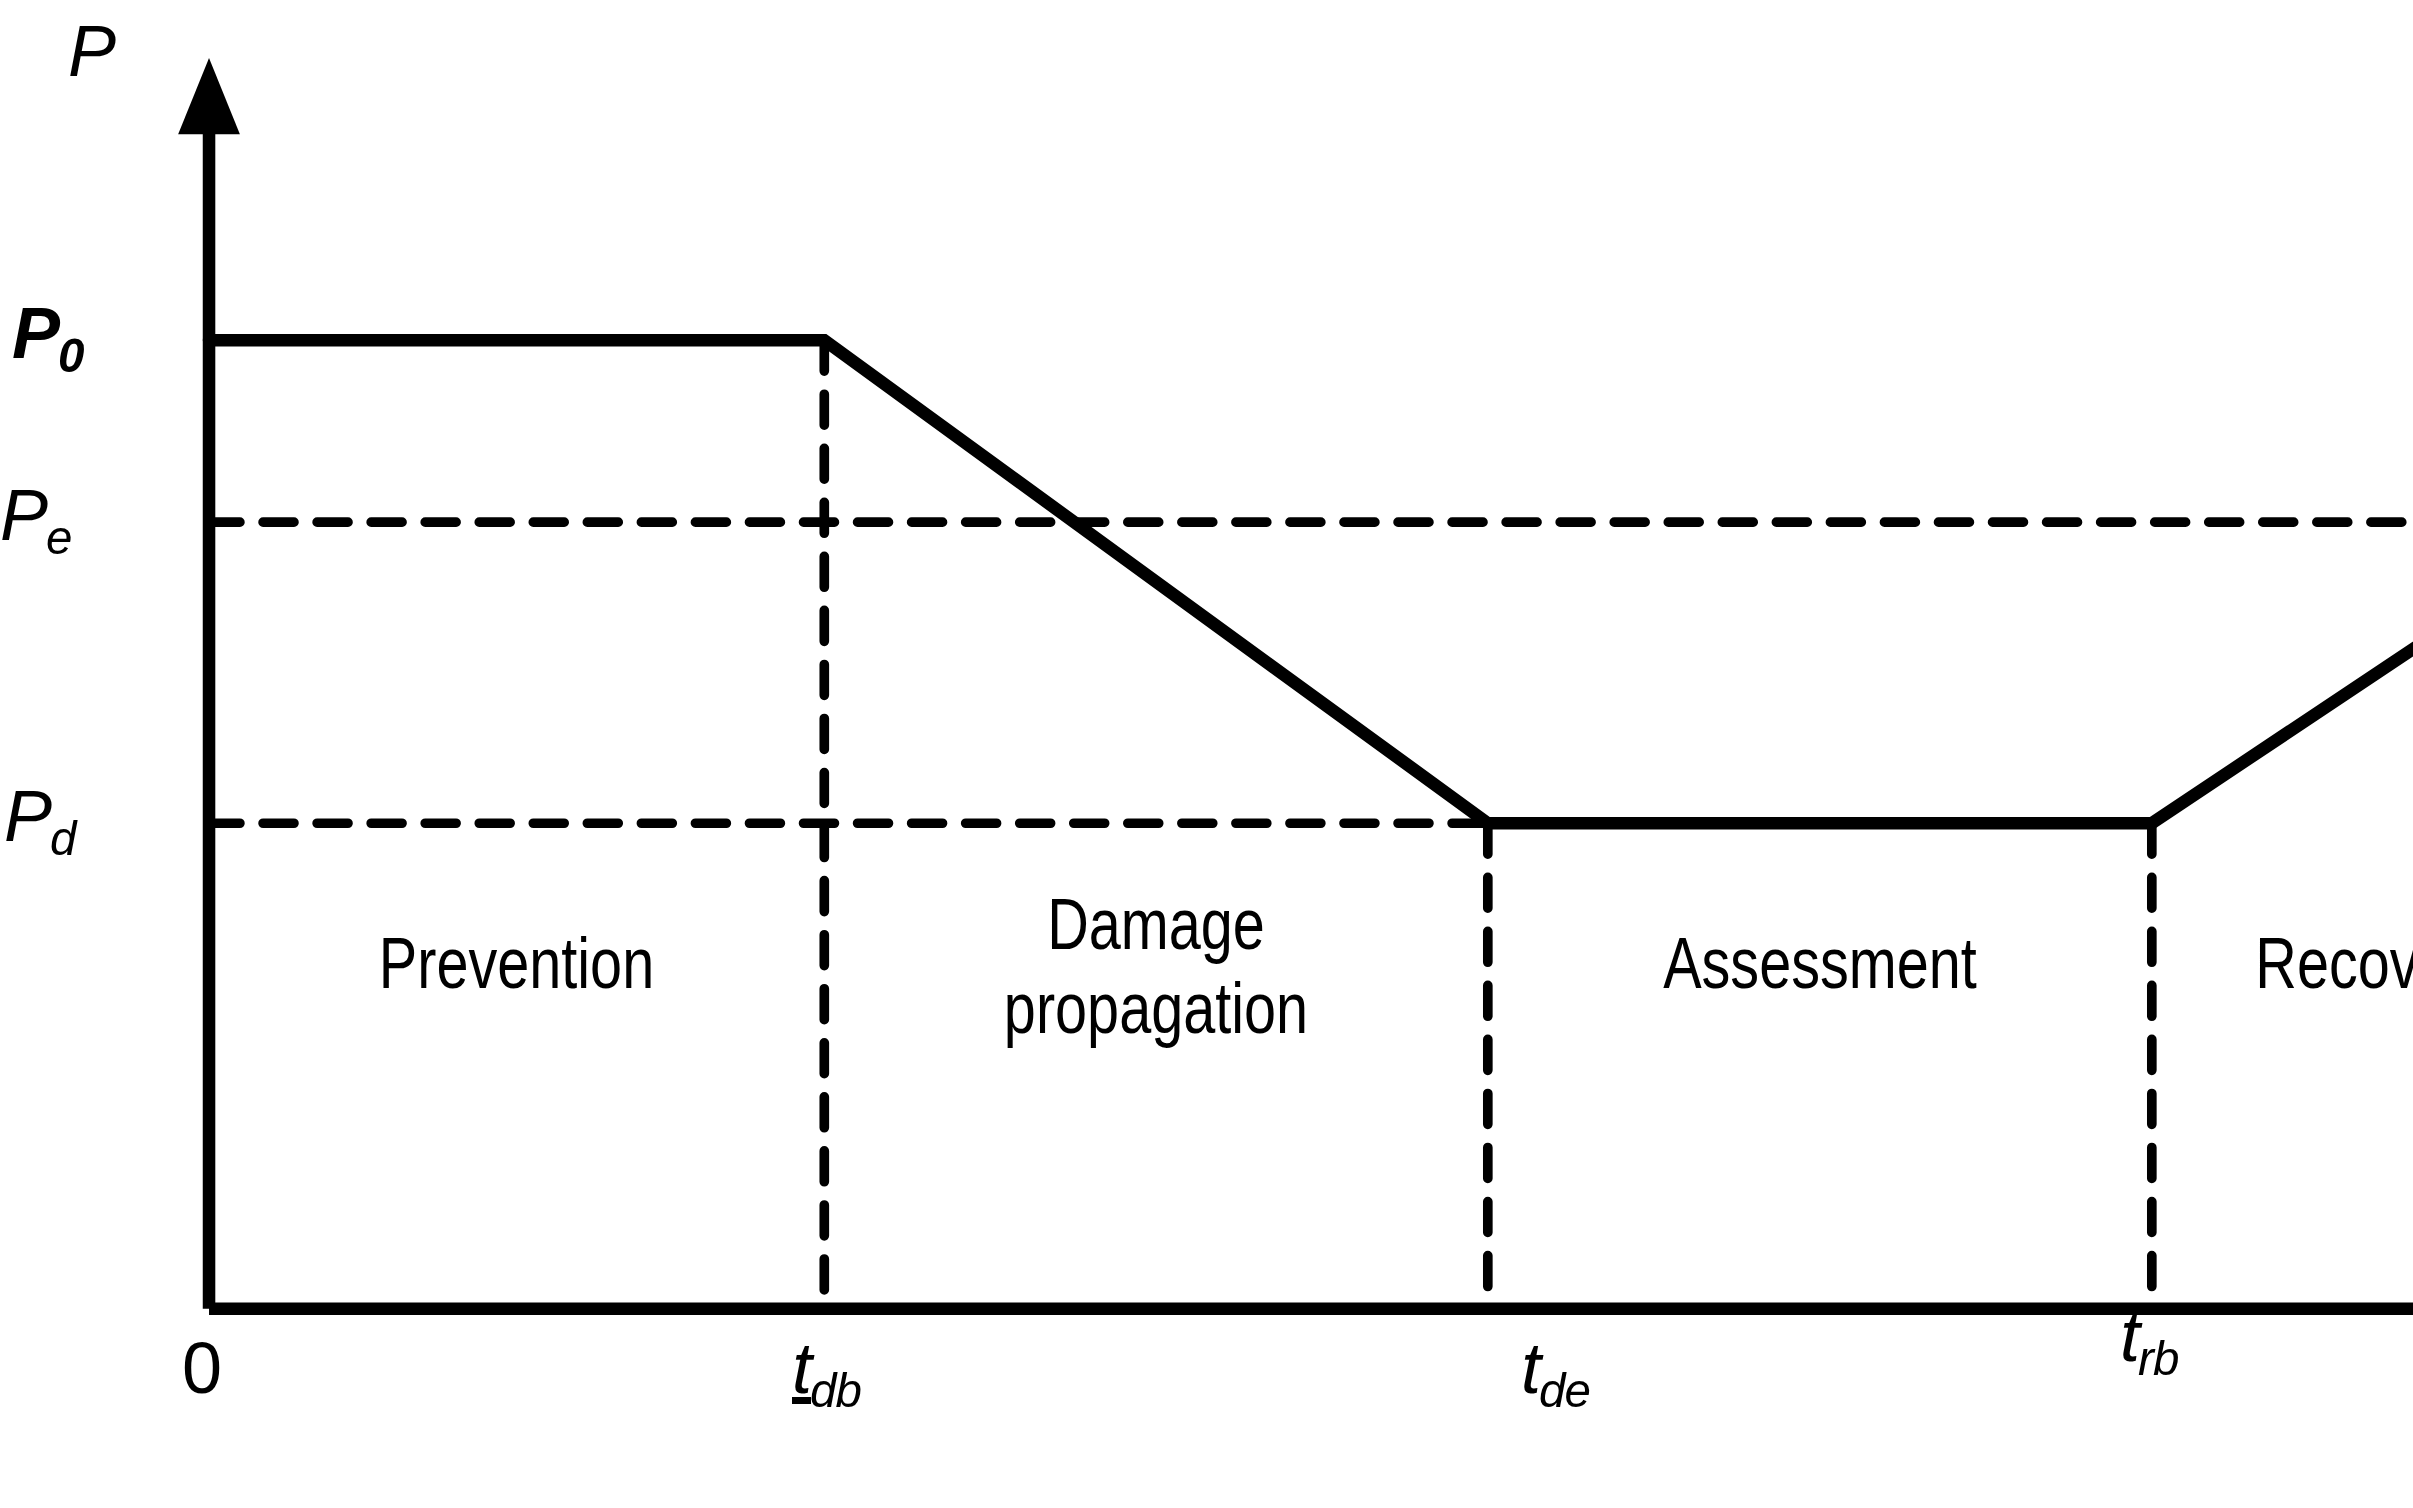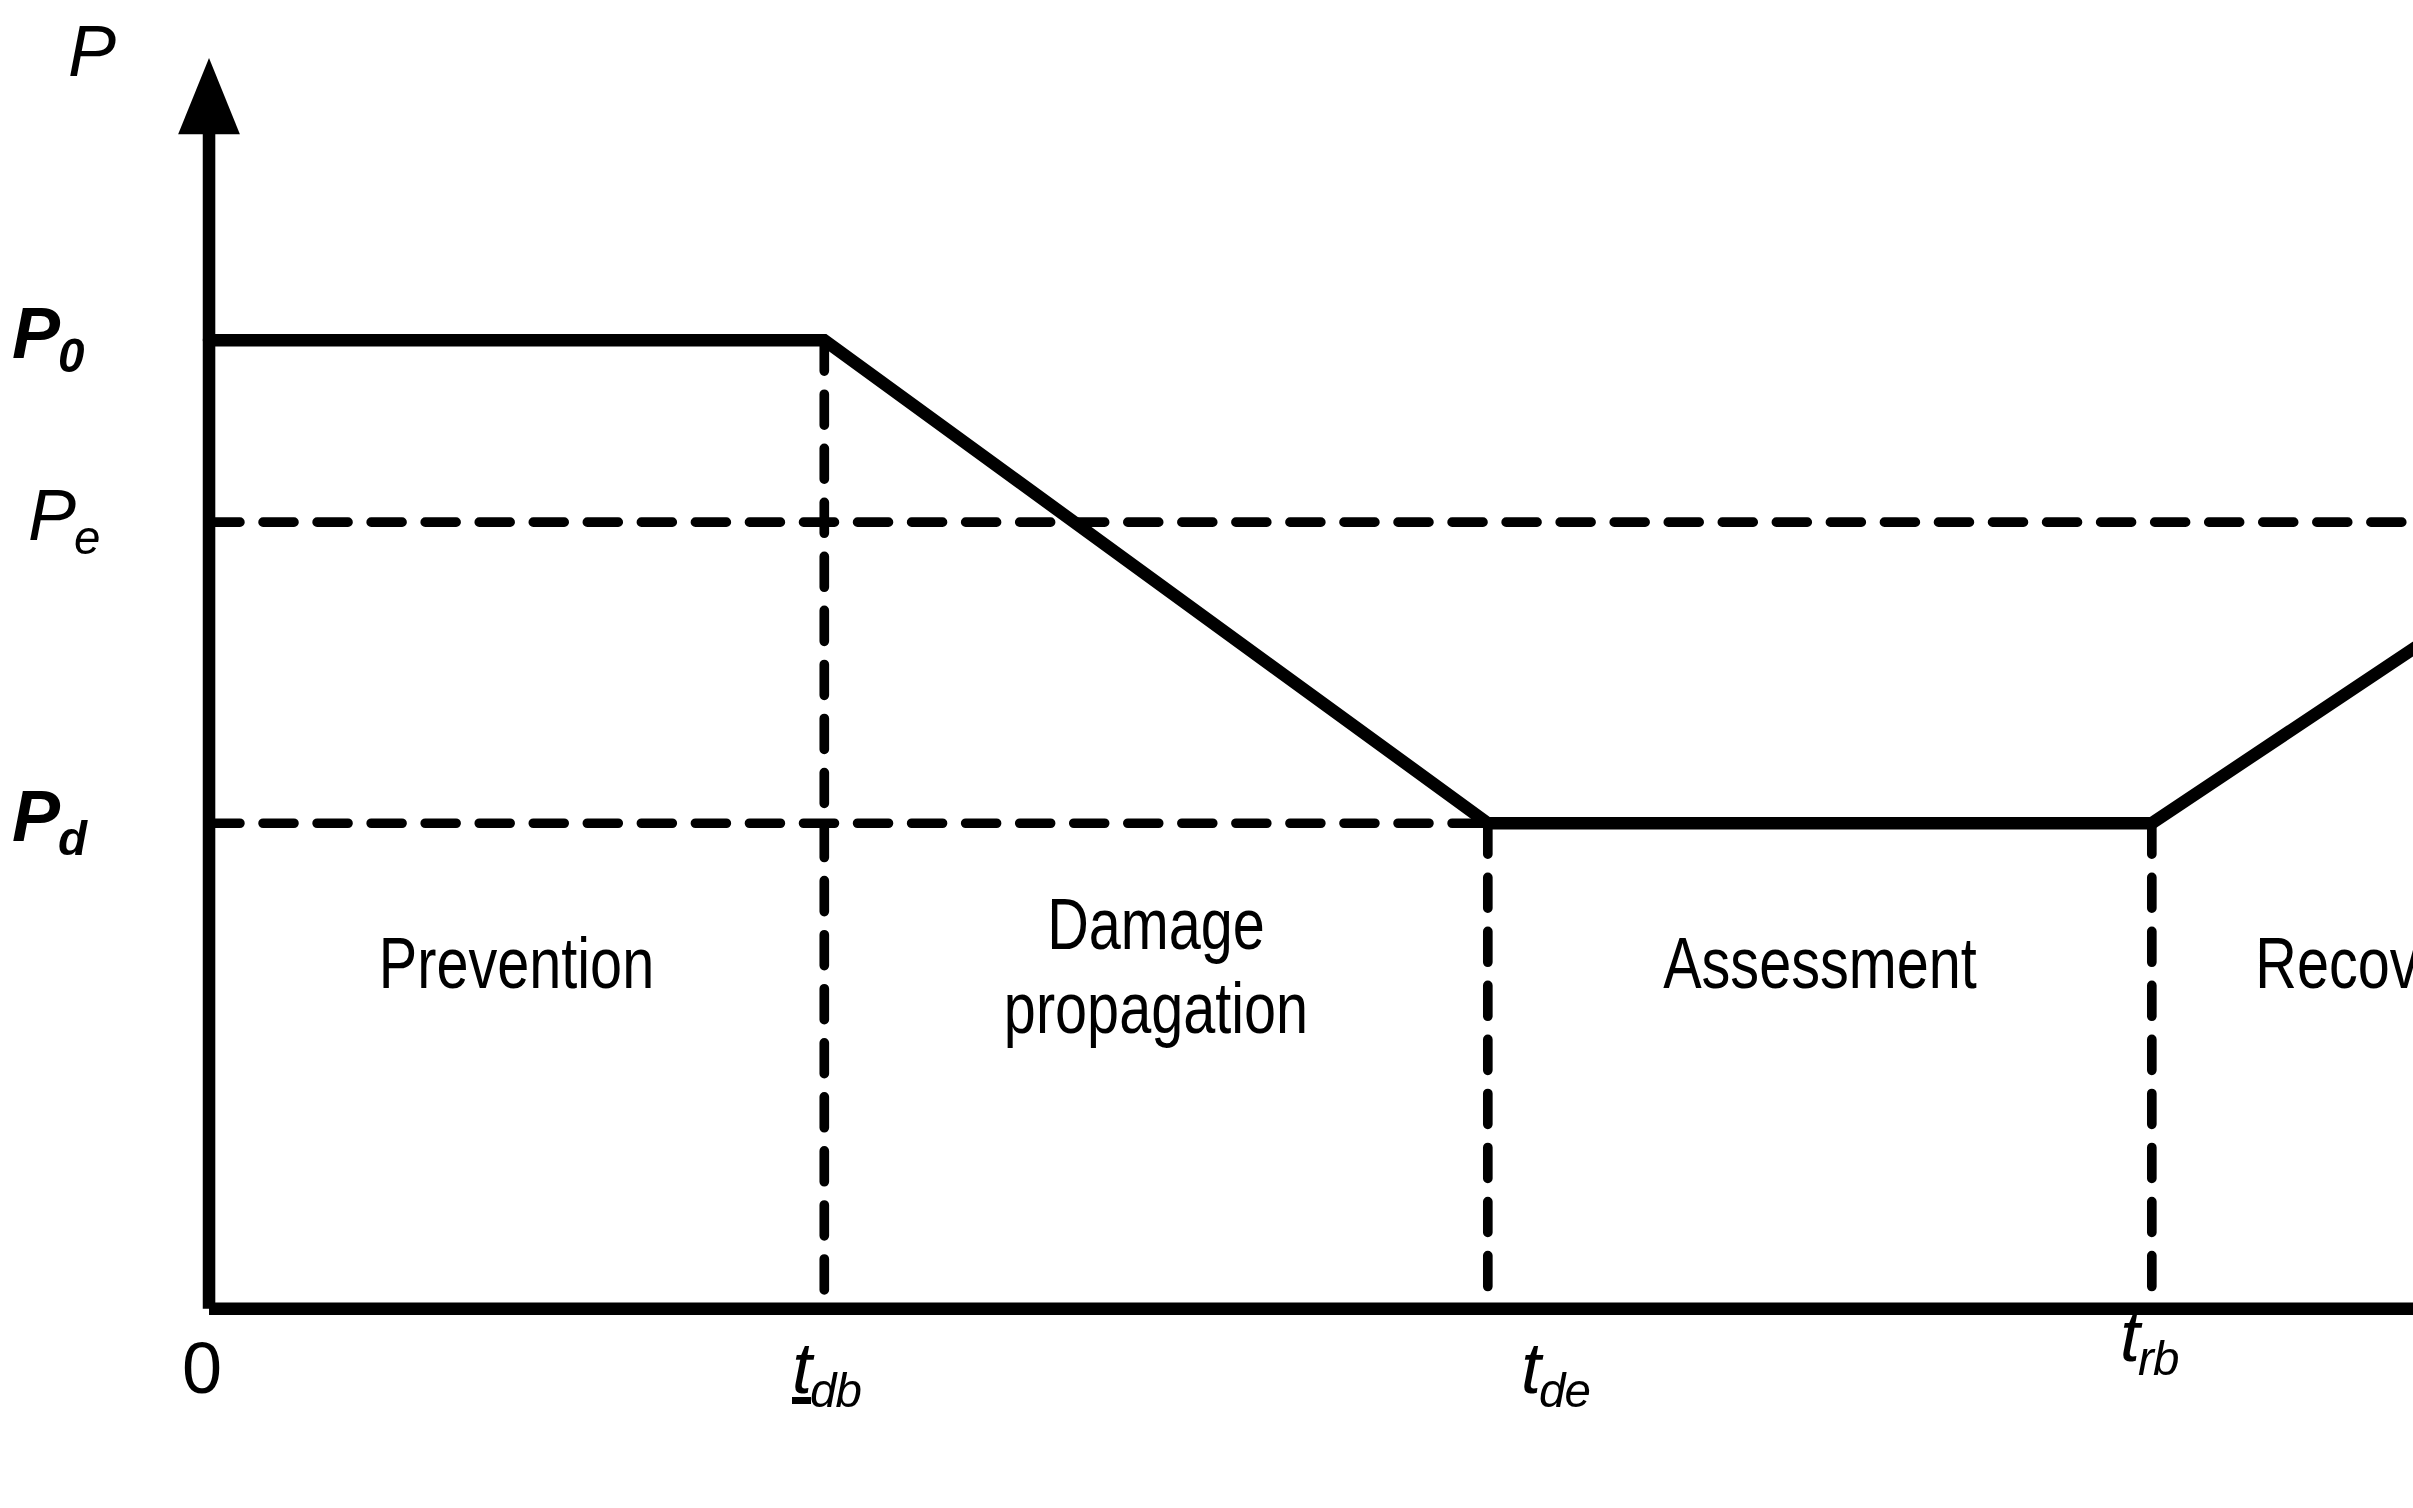--- a/index.html
+++ b/index.html
@@ -108,25 +108,25 @@
   </svg>
 
   <div class="axis-name mathsym" style="left:68px; top:14.5px;">
     <span>P</span>
   </div>
 
   <div class="tick-name mathsym" style="left:12px; top:297px;font-weight:bold;">
     <span>P</span><span class="sub">0</span>
   </div>
 
-  <div class="tick-name mathsym" style="left:28px; top:479px;">
+  <div class="tick-name mathsym" style="left:0; top:479px;">
     <span>P</span><span class="sub">e</span>
   </div>
 
-  <div class="tick-name mathsym" style="left:12px; top:780px;font-weight:bold;">
+  <div class="tick-name mathsym" style="left:4px; top:780px;">
     <span>P</span><span class="sub">d</span>
   </div>
 
   <div class="tick-name plainnum" style="left:182px; top:1332px;">
     <span>0</span>
   </div>
 
   <div class="tick-name mathsym" style="left:792px; top:1332px;text-decoration:underline;">
     <span>t</span><span class="sub">db</span>
   </div>

